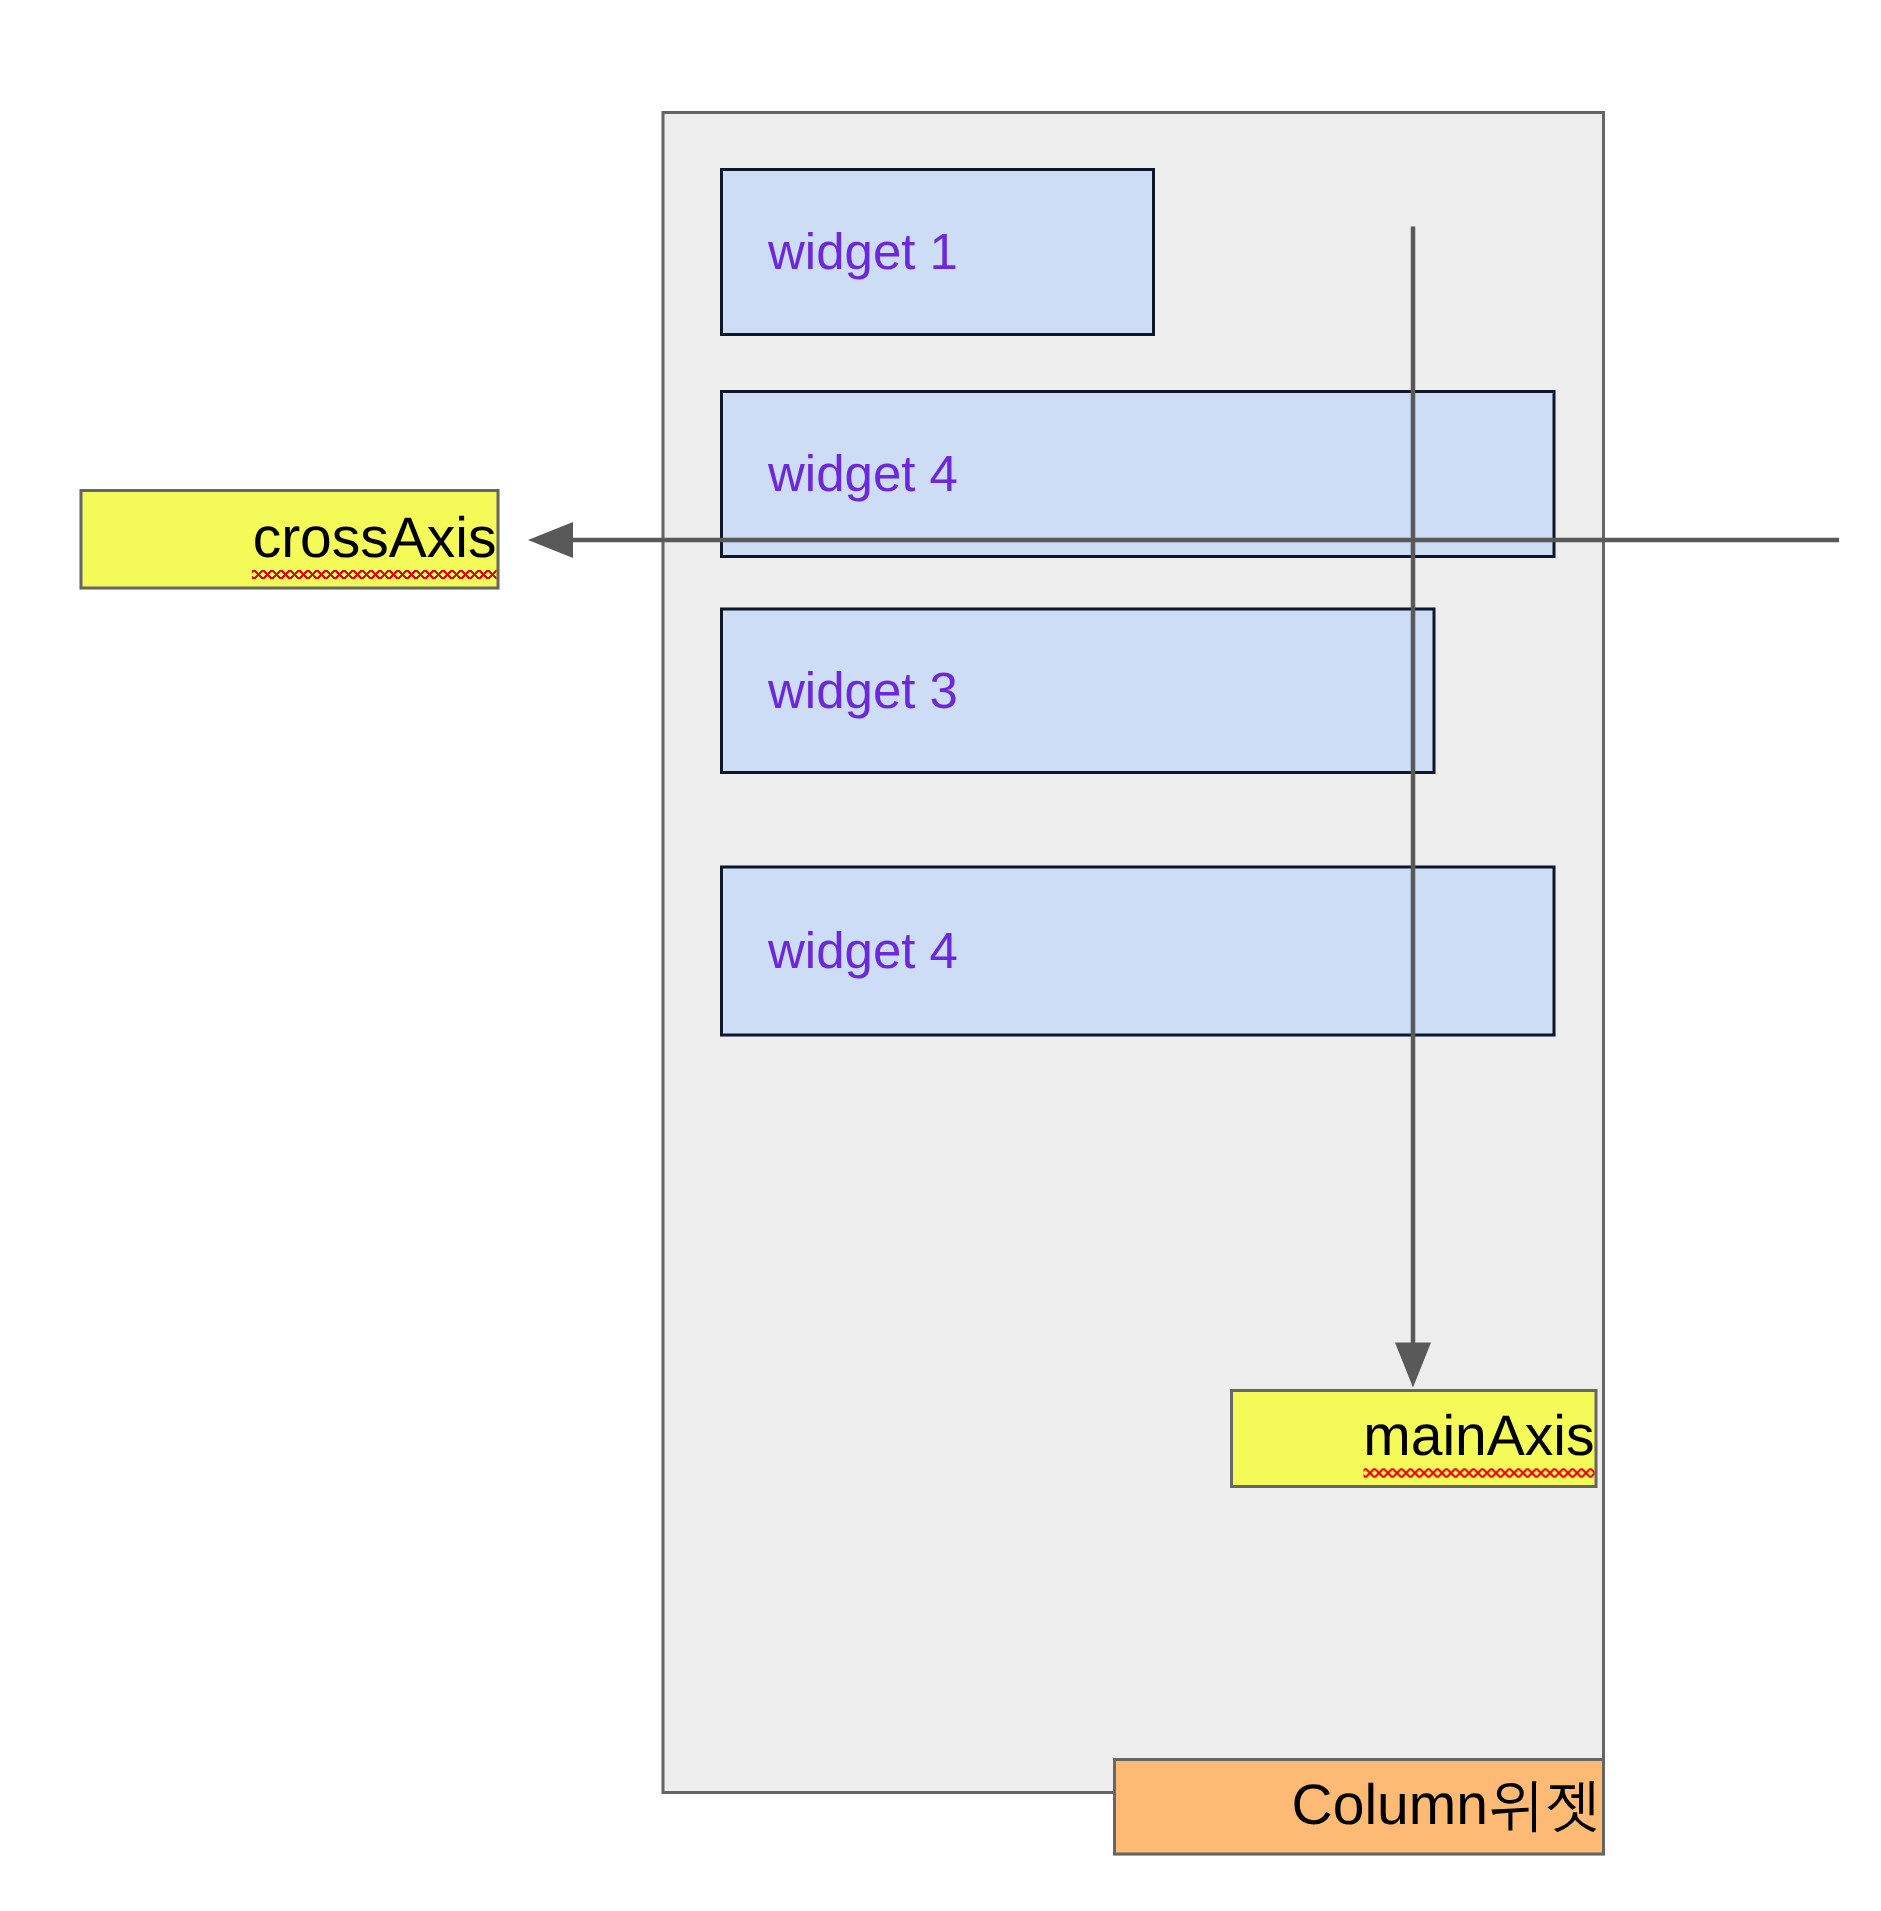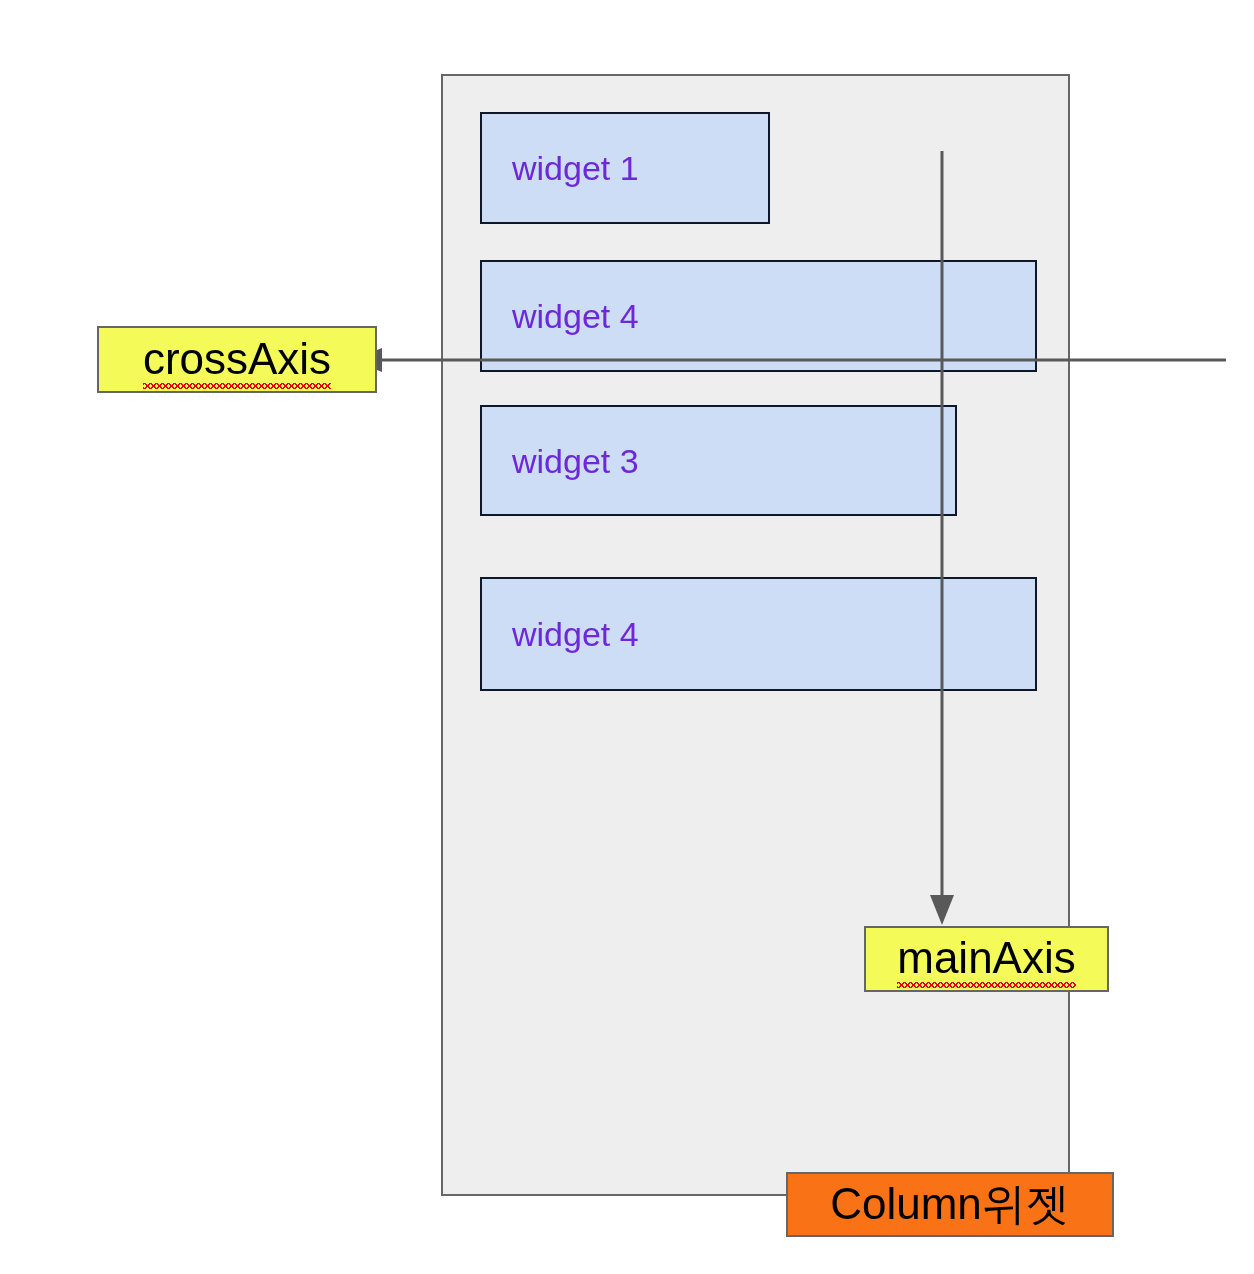--- a/index.html
+++ b/index.html
@@ -41,28 +41,27 @@
     display: flex;
     align-items: center;
     padding-left: 30px;
   }
 
   
   .chip {
     border: 2px solid #666666;
     display: flex;
     align-items: center;
-    justify-content: center;
-    font-size: 44px;
+    justify-content: flex-end;
+    font-size: 38px;
     color: #000000;
     line-height: 1;
-    margin-left: 44px;
   }
   .chip-yellow { background: #f4fa58; }
-  .chip-green  { background: #f97316; }
+  .chip-green  { background: #fdba74; }
 
   .chip-text {
     position: relative;
     display: inline-block;
     padding-bottom: 2px;
   }
   
   .spellcheck::after {
     content: "";
     position: absolute;

